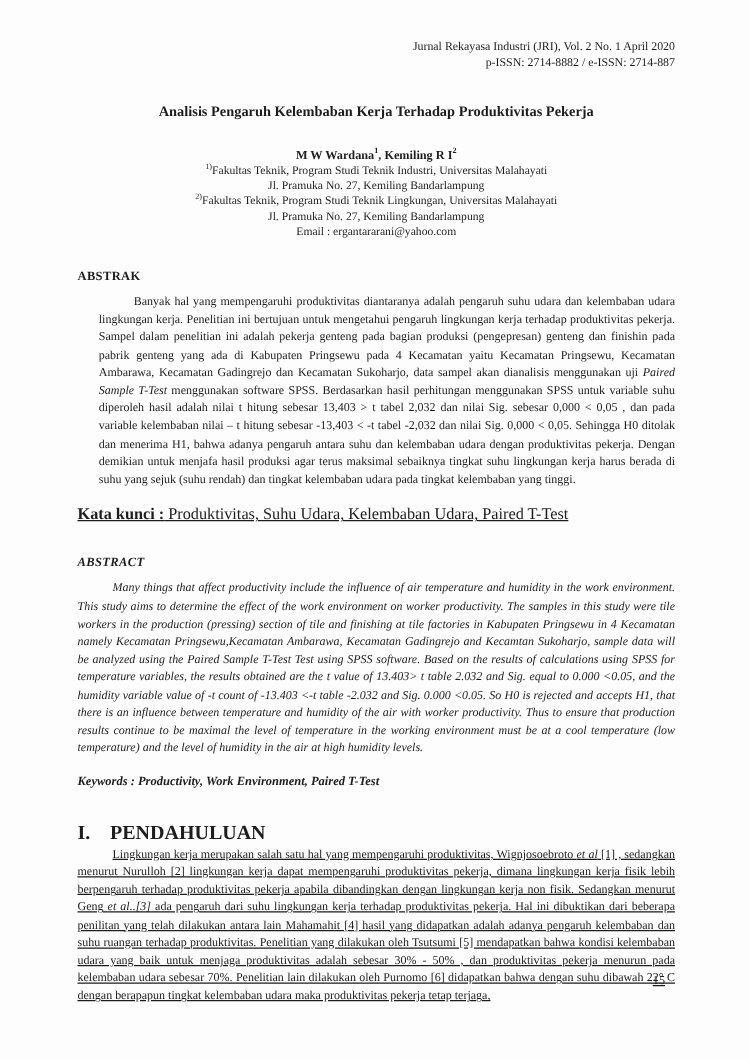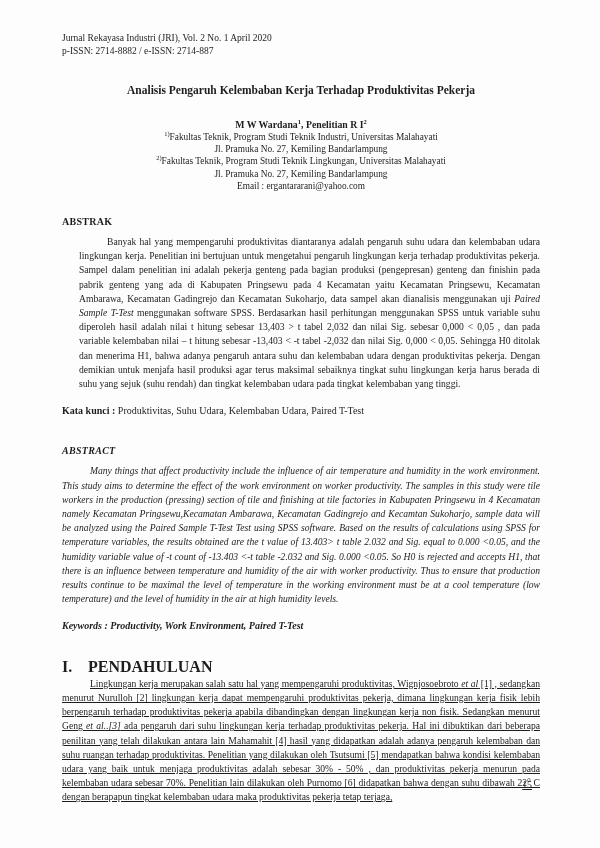--- a/index.html
+++ b/index.html
@@ -13,20 +13,21 @@
     height: 848px;
     margin: 0 auto;
     background: #fdfdfd;
     font-family: "Liberation Serif", serif;
     color: #1d1d1d;
     box-sizing: border-box;
     padding: 32px 60px 0 62px;
     overflow: hidden;
   }
   .journal-header {
+    text-align: right;
     font-size: 9.5px;
     line-height: 12.5px;
   }
   .paper-title {
     text-align: center;
     font-weight: bold;
     font-size: 11.5px;
     margin-top: 27px;
   }
   .authors-line {
@@ -51,23 +52,24 @@
   .abstract-heading { margin-top: 27px; font-style: italic; }
   .para {
     font-size: 9.6px;
     line-height: 14.2px;
     text-align: justify;
     text-indent: 28px;
     margin: 0;
   }
   .abstrak-para { margin-top: 8px; margin-left: 17px; }
   .kata-kunci {
-    font-size: 10px;
+    font-size: 13px;
     line-height: 14.2px;
     margin-top: 13px;
+    text-decoration: underline;
   }
   .kata-kunci .label { font-weight: bold; }
   .abstract-en {
     font-style: italic;
     margin-top: 8px;
   }
   .keywords {
     font-size: 10px;
     line-height: 14.2px;
     margin-top: 13px;
@@ -98,21 +100,21 @@
 
 <div class="page">
 
   <div class="journal-header">
     <div>Jurnal Rekayasa Industri (JRI),  Vol. 2 No. 1 April 2020</div>
     <div>p-ISSN: 2714-8882 / e-ISSN: 2714-887</div>
   </div>
 
   <div class="paper-title">Analisis Pengaruh Kelembaban Kerja Terhadap Produktivitas Pekerja</div>
 
-  <div class="authors-line"><span>M W Wardana</span><sup>1</sup><span>, </span><span>Penelitian R I</span><sup>2</sup></div>
+  <div class="authors-line"><span>M W Wardana</span><sup>1</sup><span>, </span><span>Kemiling R I</span><sup>2</sup></div>
 
   <div class="affiliations">
     <div><sup>1)</sup><span>Fakultas Teknik, Program Studi Teknik Industri, Universitas Malahayati</span></div>
     <div><span>Jl. Pramuka No. 27, Kemiling Bandarlampung</span></div>
     <div><sup>2)</sup><span>Fakultas Teknik, Program Studi Teknik Lingkungan, Universitas Malahayati</span></div>
     <div><span>Jl. Pramuka No. 27, Kemiling Bandarlampung</span></div>
     <div><span>Email : ergantararani@yahoo.com</span></div>
   </div>
 
   <div class="section-heading abstrak-heading">ABSTRAK</div>

